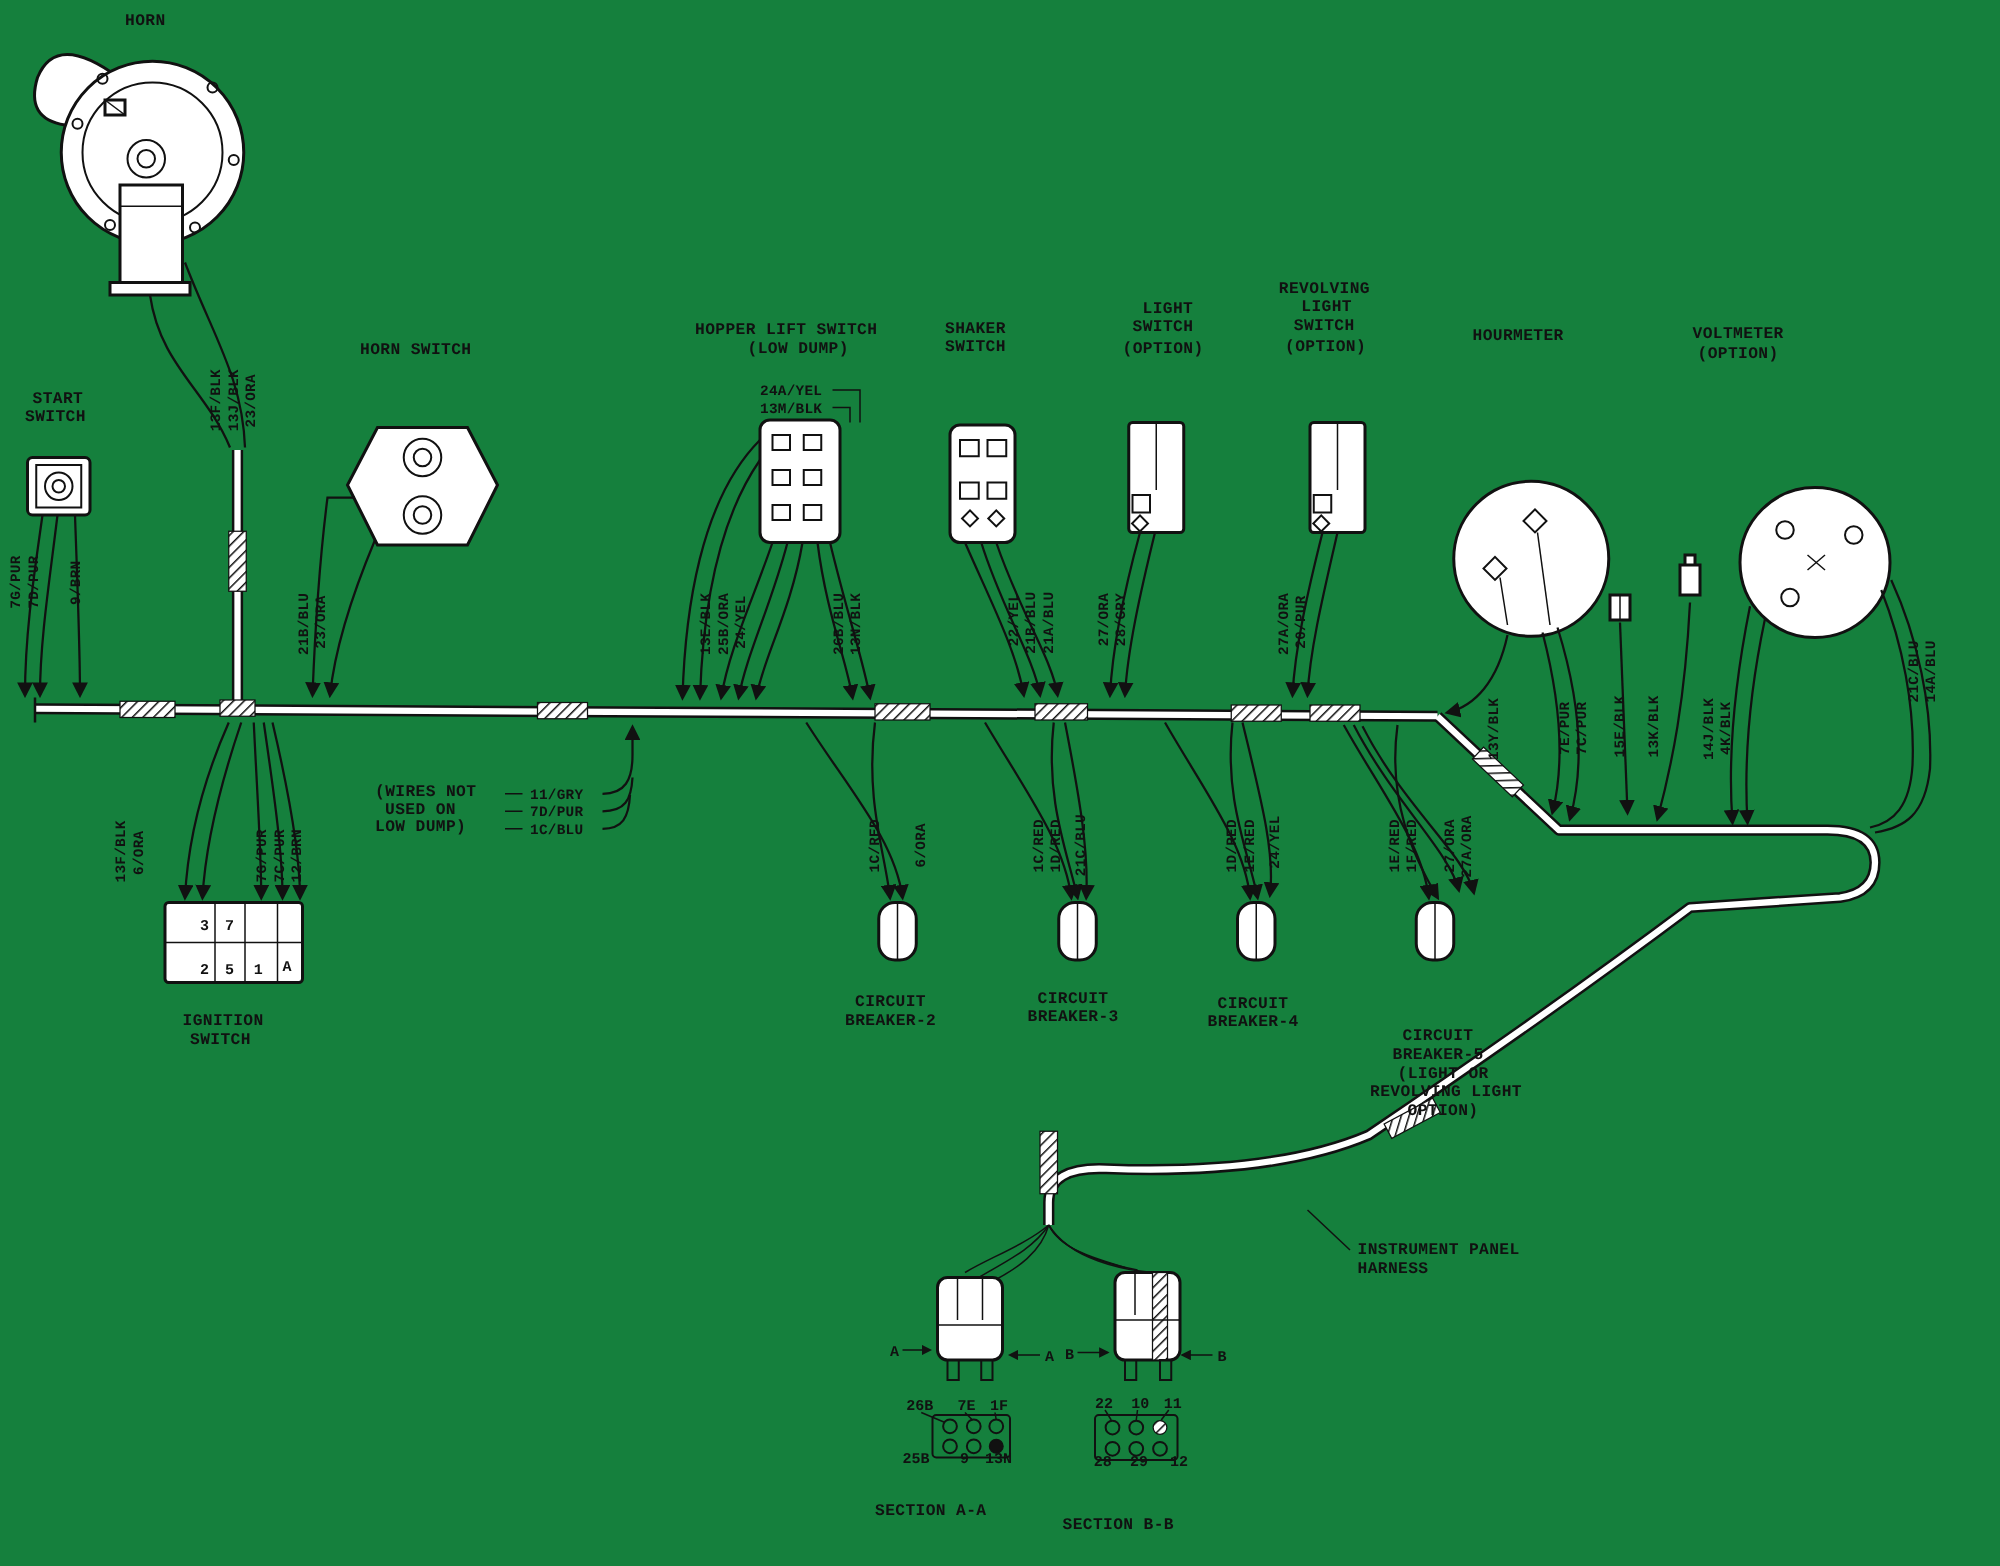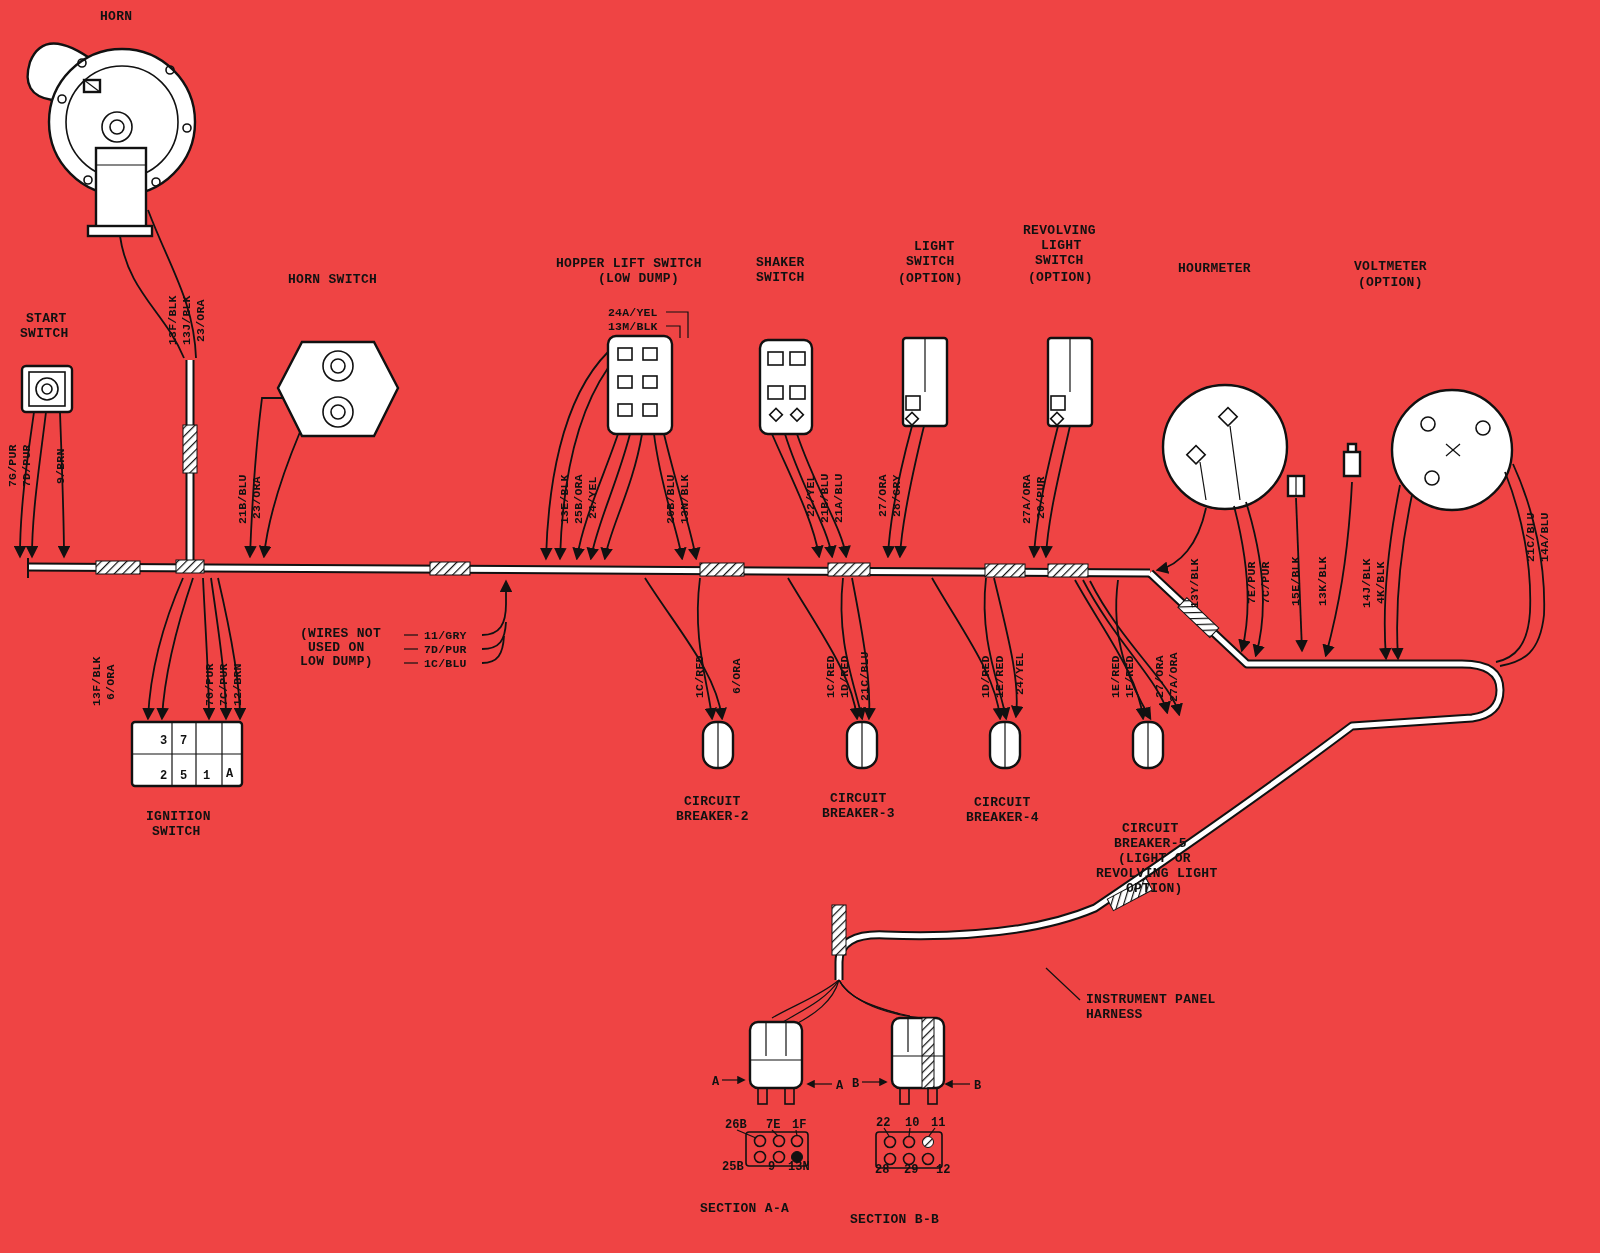--- a/index.html
+++ b/index.html
@@ -1,16 +1,16 @@
 <!DOCTYPE html>
 <html><head>
 <meta charset="utf-8">
 <style>
   html,body{margin:0;padding:0;background:#ffffff;}
-  .stage{position:relative;width:1600px;height:1253px;background:#ef4444;overflow:hidden;}
+  .stage{position:relative;width:1600px;height:1253px;background:#15803d;overflow:hidden;}
   svg{display:block;}
   svg text{font-family:"Liberation Mono","DejaVu Sans Mono",monospace;font-weight:bold;fill:#111;}
   .lbl{font-size:13px;letter-spacing:0.3px;}
   .sm{font-size:11.5px;letter-spacing:0.2px;}
   .pin{font-size:12px;}
   .wire{stroke:#111;stroke-width:1.8;fill:none;}
   .thin{stroke:#111;stroke-width:1.2;fill:none;}
   .shape{stroke:#111;stroke-width:2.4;fill:#ffffff;}
   .shape2{stroke:#111;stroke-width:1.6;fill:none;}
   .tubeO{stroke:#111;stroke-width:9;fill:none;stroke-linejoin:round;}

